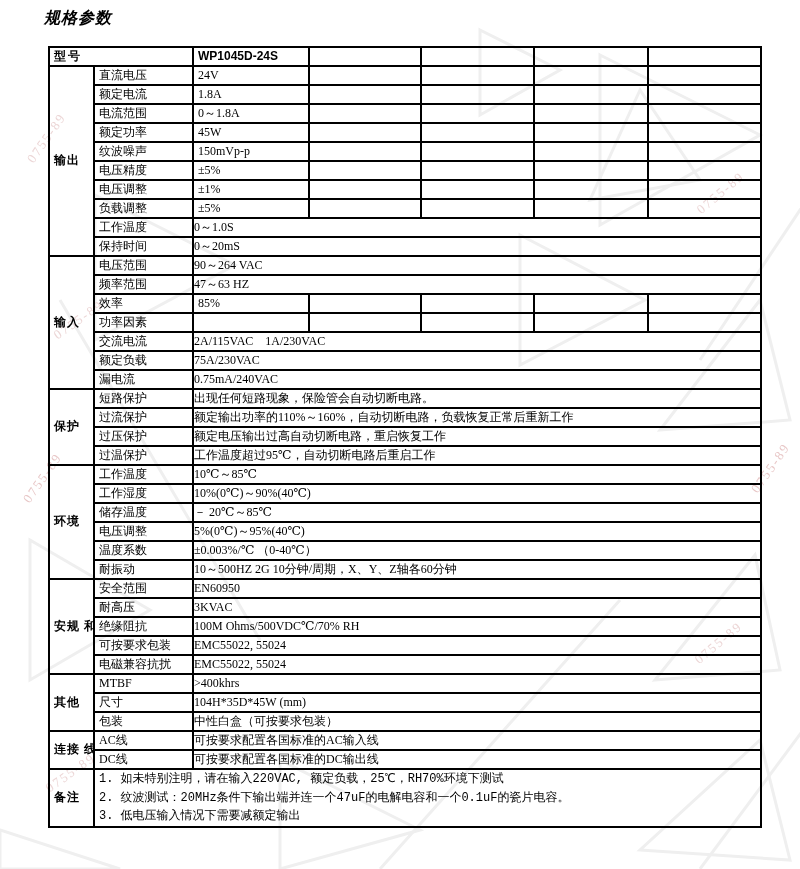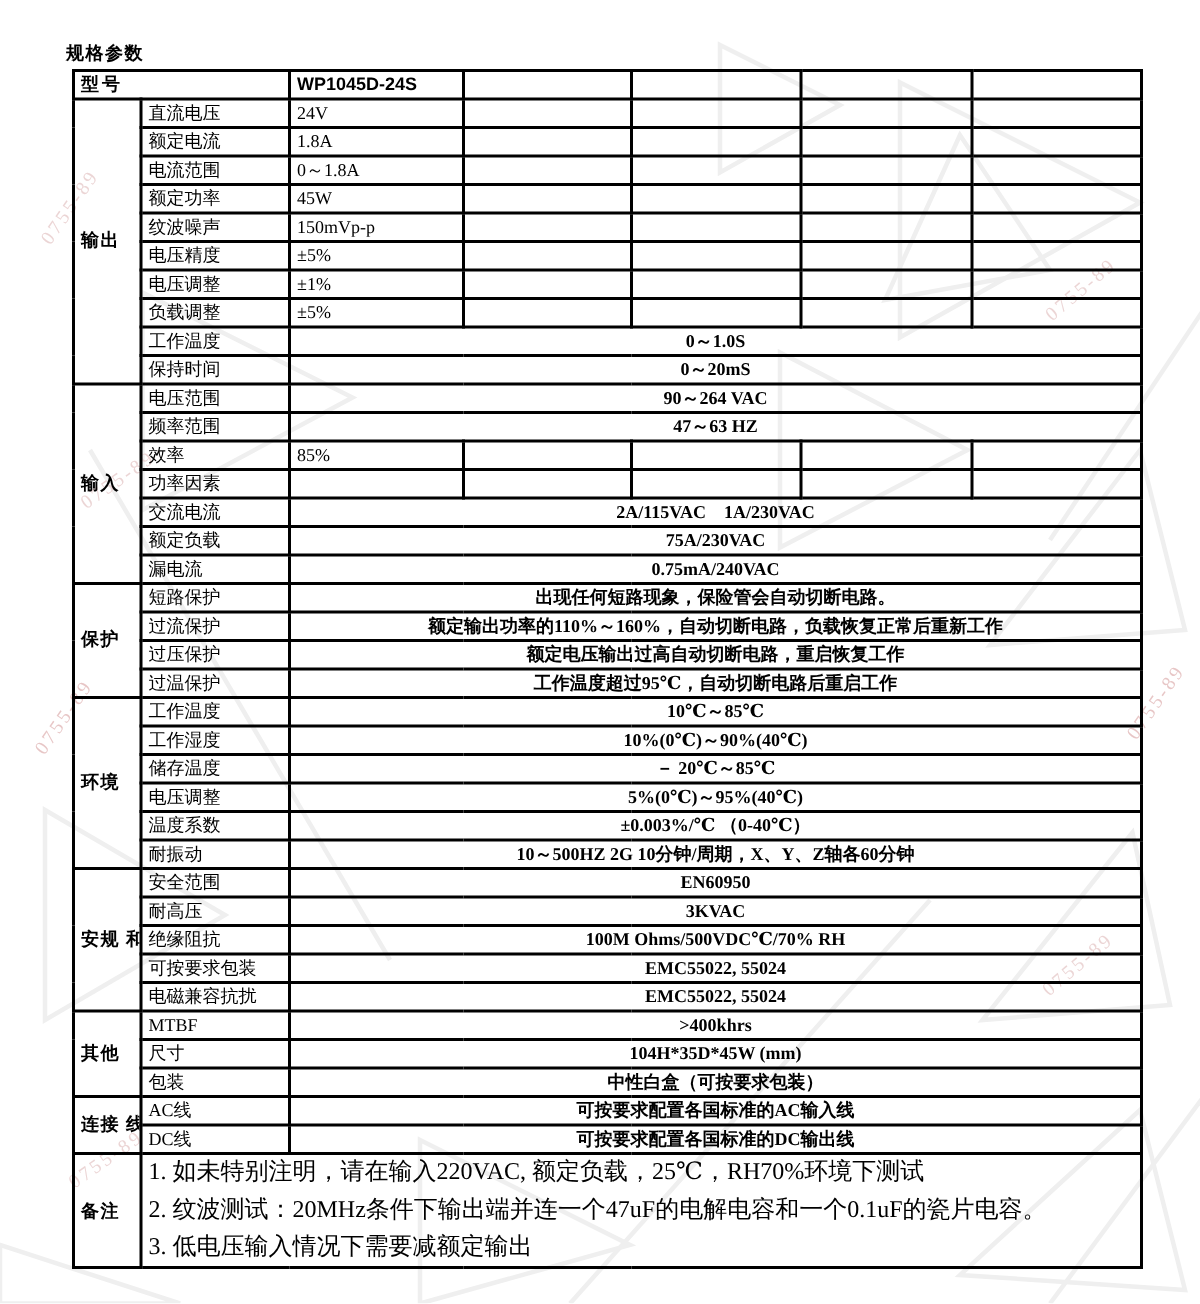--- a/index.html
+++ b/index.html
@@ -2,33 +2,33 @@
 <html><head>
 <meta charset="utf-8">
 <style>
   html,body{margin:0;padding:0;background:#ffffff;}
   .page{position:relative;width:800px;height:869px;overflow:hidden;background:#ffffff;
         font-family:"Liberation Serif","DejaVu Serif",serif;color:#000;}
   
   .wm-layer{position:absolute;left:0;top:0;width:800px;height:869px;z-index:0;}
   .wm-text{position:absolute;color:#e7cbcb;font-size:13px;letter-spacing:2px;white-space:nowrap;opacity:.8;}
   
-  .title{position:absolute;left:44px;top:27px;font-size:12px;font-weight:bold;z-index:2;letter-spacing:1px;}
+  .title{position:absolute;left:44px;top:8px;font-size:16px;font-weight:bold;z-index:2;letter-spacing:1px;font-style:italic;}
   
   table.spec{position:absolute;left:48px;top:46px;width:712px;z-index:1;
              border-collapse:collapse;table-layout:fixed;background:transparent;}
   table.spec td{border:2px solid #000;height:17px;font-size:12px;line-height:1.1;
                 padding:0 2px 0 4px;overflow:hidden;white-space:nowrap;vertical-align:middle;}
   td.sec{font-size:15px;font-weight:bold;padding:0;
          white-space:pre-line;line-height:1.35;letter-spacing:1px;}
   td.hdr-model{font-size:15px;font-weight:bold;text-align:left;padding:0;letter-spacing:2px;}
   td.hdr-value{font-size:15px;font-weight:bold;font-family:Liberation Sans, sans-serif;}
-  td.val.span{text-align:center;padding:0;font-weight:bold;}
+  td.val.span{padding:0;}
   td.notes{height:58px;white-space:normal;vertical-align:middle;padding:2px 4px 2px 6px;}
-  .note-line{font-size:16px;line-height:1.55;white-space:nowrap;overflow:hidden;}
+  .note-line{font-size:12px;line-height:1.55;white-space:nowrap;overflow:hidden;font-family:Liberation Mono, monospace;}
 </style>
 </head>
 <body>
 
 <div class="page">
 
   <div class="wm-layer">
     <svg width="800" height="869" style="position:absolute;left:0;top:0;">
       <g fill="none" stroke="#efefef" stroke-width="3">
         <path d="M600,55 L760,135 L600,225 Z"></path>

